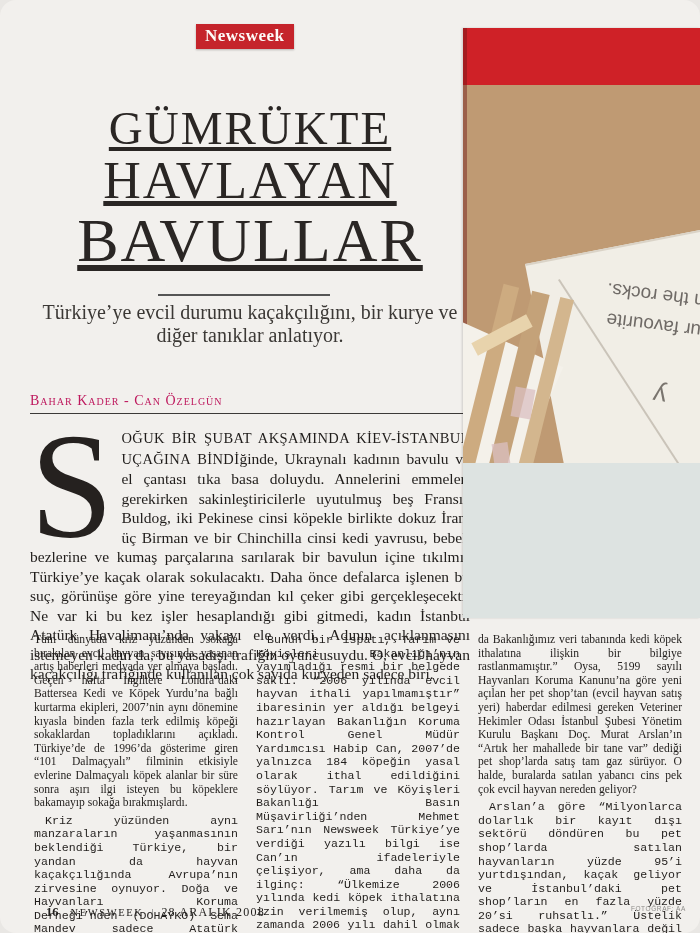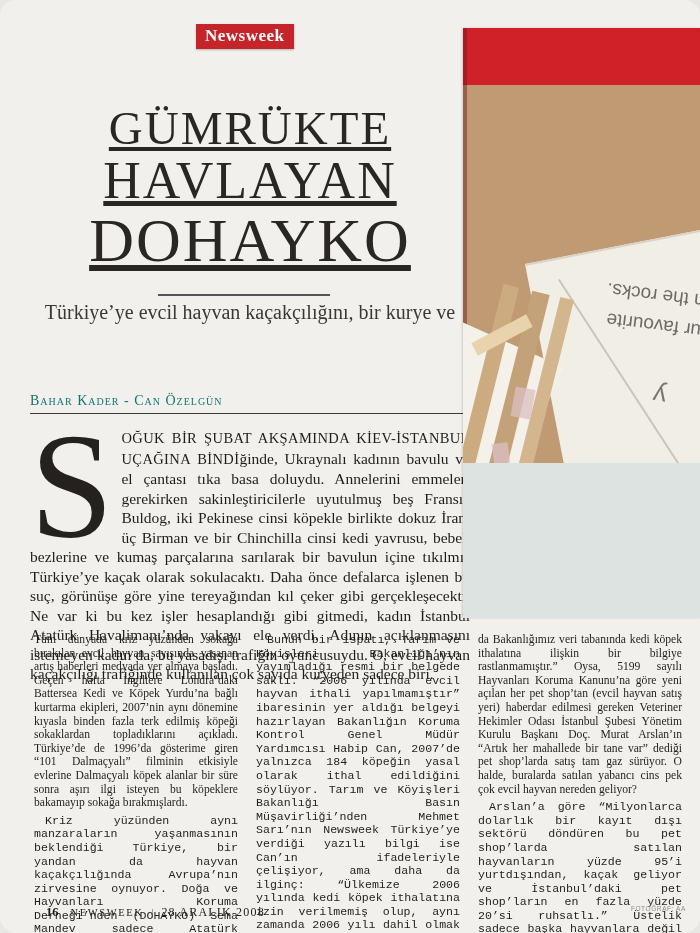--- a/index.html
+++ b/index.html
@@ -15,21 +15,21 @@
   .headline{position:absolute;left:20px;top:102px;width:460px;text-align:center;color:#2a2624;text-decoration:underline;}
   .headline .l1{font-size:47px;line-height:52px;letter-spacing:2px;}
   .headline .l2{font-size:52px;line-height:54px;letter-spacing:2px;}
   .headline .l3{font-size:62px;line-height:64px;letter-spacing:2px;}
 
   .deck-rule{position:absolute;left:158px;top:294px;width:172px;height:2px;background:#555;}
   .deck{position:absolute;left:15px;top:301px;width:470px;text-align:center;
     font-size:20px;line-height:23px;color:#3b3835;}
 
   .byline{position:absolute;left:30px;top:393px;font-variant:small-caps;font-size:14px;
-    letter-spacing:1px;color:#0f766e;}
+    letter-spacing:1px;color:#be185d;}
   .byline-rule{position:absolute;left:30px;top:413px;width:440px;height:1px;background:#3c3a38;}
 
   
   .lede{position:absolute;left:30px;top:428px;width:440px;font-size:15.5px;line-height:19.5px;
     text-align:justify;color:#201d1b;}
   .dropcap{float:left;font-size:150px;line-height:108px;padding:4px 8px 0 0;color:#25211f;}
   .lede-caps{letter-spacing:.4px;font-size:14.5px;}
 
   
   .cols{position:absolute;left:30px;top:629px;width:656px;display:flex;gap:10px;}
@@ -75,26 +75,27 @@
 </head>
 <body>
 
 <div class="page">
 
   <div class="masthead">Newsweek</div>
 
   <div class="headline">
     <div class="l1">GÜMRÜKTE</div>
     <div class="l2">HAVLAYAN</div>
-    <div class="l3">DOHAYKO</div>
+    <div class="l3">BAVULLAR</div>
   </div>
 
   <div class="deck-rule"></div>
   <div class="deck">
-    <div>Türkiye’ye evcil hayvan kaçakçılığını, bir kurye ve</div>
+    <div>Türkiye’ye evcil durumu kaçakçılığını, bir kurye ve</div>
+    <div>diğer tanıklar anlatıyor.</div>
   </div>
 
   <div class="byline">Bahar Kader - Can Özelgün</div>
   <div class="byline-rule"></div>
 
   <div class="lede">
     <span class="dropcap">S</span><span class="lede-caps">OĞUK BİR ŞUBAT AKŞAMINDA KİEV-İSTANBUL UÇAĞINA BİNDİ</span><span>ğinde, Ukraynalı kadının bavulu ve el çantası tıka basa doluydu. Annelerini emmeleri gerekirken sakinleştiricilerle uyutulmuş beş Fransız Buldog, iki Pekinese cinsi köpekle birlikte dokuz İran, üç Birman ve bir Chinchilla cinsi kedi yavrusu, bebek bezlerine ve kumaş parçalarına sarılarak bir bavulun içine tıkılmış Türkiye’ye kaçak olarak sokulacaktı. Daha önce defalarca işlenen bu suç, görünüşe göre yine tereyağından kıl çeker gibi gerçekleşecekti. Ne var ki bu kez işler hesaplandığı gibi gitmedi, kadın İstanbul Atatürk Havalimanı’nda yakayı ele verdi.  Adının açıklanmasını istemeyen kadın da, bu yasadışı trafiğin oyuncusuydu. O, evcil hayvan kaçakçılığı trafiğinde kullanılan çok sayıda kuryeden sadece biri.</span>
   </div>
 
   <div class="cols">

